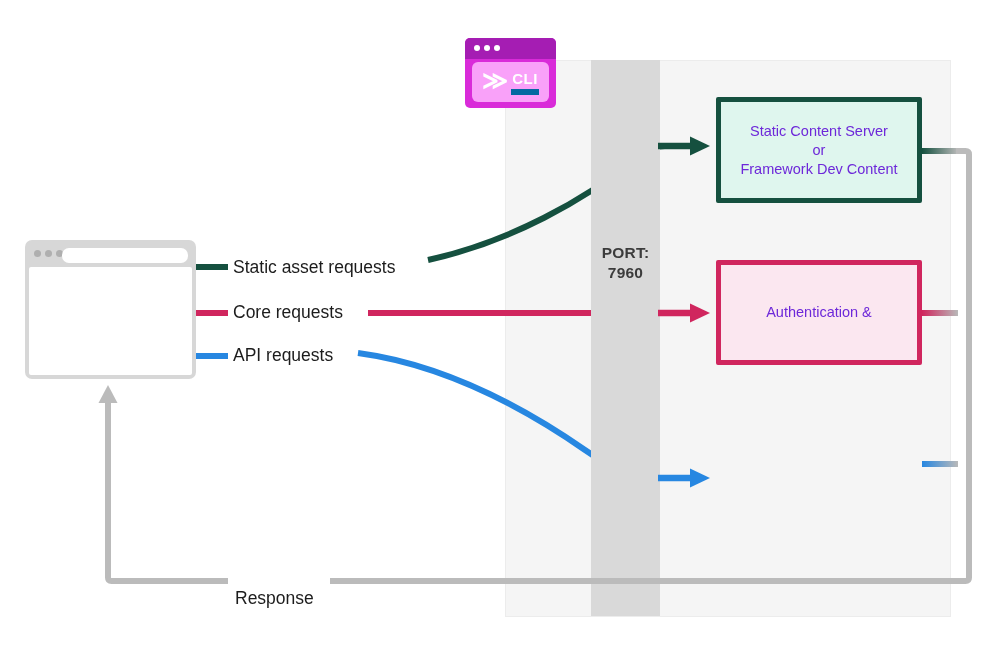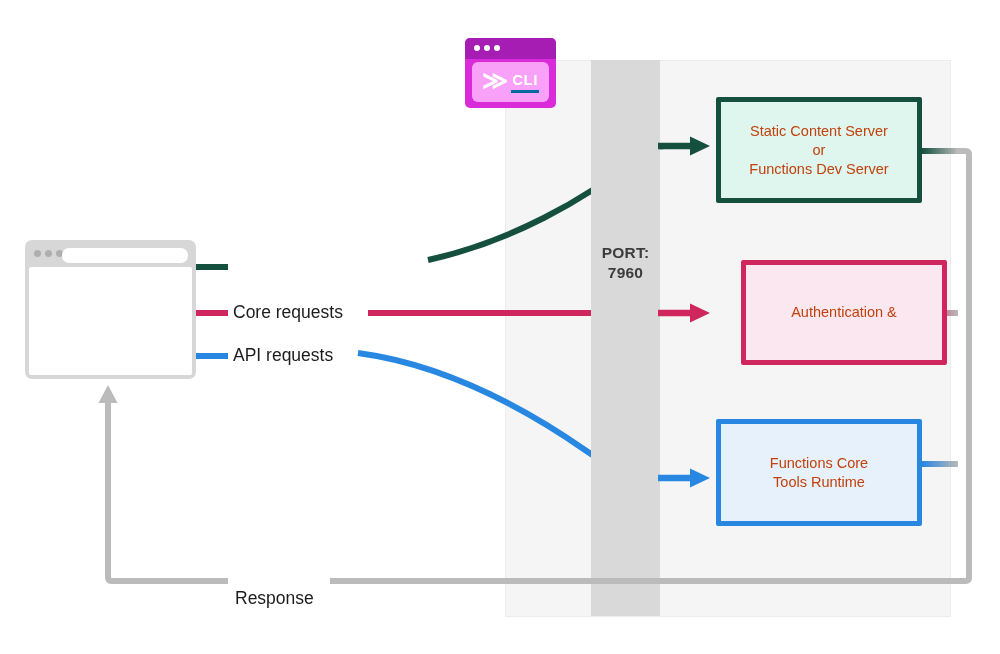--- a/index.html
+++ b/index.html
@@ -16,24 +16,24 @@
     position:absolute;left:591px;top:243px;width:69px;z-index:2;
     text-align:center;font-weight:bold;font-size:15.5px;line-height:20px;
     color:#3C3C3C;letter-spacing:.2px;
   }
   .req-label{
     position:absolute;z-index:2;font-size:17.5px;line-height:20px;color:#1C1C1C;white-space:nowrap;
   }
   .box{
     position:absolute;left:716px;width:196px;z-index:2;display:flex;flex-direction:column;
     align-items:center;justify-content:center;text-align:center;
-    font-size:14.5px;line-height:19px;color:#c2410c;border-style:solid;border-width:5px;border-radius:2px;
+    font-size:14.5px;line-height:19px;color:#6d28d9;border-style:solid;border-width:5px;border-radius:2px;
   }
   .box-static{top:97px;height:96px;border-color:var(--c-green,#15503F);background:var(--c-mint_fill,#DFF6EE);}
-  .box-auth{top:260px;height:95px;border-color:var(--c-pink,#D0265E);background:var(--c-pink_fill,#FBE7F0);margin-left:25px;}
+  .box-auth{top:260px;height:95px;border-color:var(--c-pink,#D0265E);background:var(--c-pink_fill,#FBE7F0);}
   .box-func{top:419px;height:97px;border-color:var(--c-blue,#2787E1);background:var(--c-blue_fill,#E7F1FB);}
   
   .browser{
     position:absolute;left:25px;top:240px;width:171px;height:139px;z-index:2;
     background:var(--c-browser_gray,#D7D7D7);border-radius:7px;
   }
   .browser .dots{position:absolute;left:9px;top:10px;display:flex;gap:4px;}
   .browser .dot{width:7px;height:7px;border-radius:50%;background:#AFAFAF;}
   .browser .addr{position:absolute;left:37px;top:8px;width:126px;height:15px;background:#fff;border-radius:7px;}
   .browser .viewport{position:absolute;left:4px;top:27px;width:163px;height:108px;background:#fff;border-radius:2px;}
@@ -43,21 +43,21 @@
     background:var(--c-cli_magenta,#D92BD9);border-radius:5px;
   }
   .cli .bar{position:absolute;left:0;top:0;width:100%;height:21px;background:var(--c-cli_purple,#A51DB3);border-radius:5px 5px 0 0;}
   .cli .dots{position:absolute;left:9px;top:7px;display:flex;gap:4px;}
   .cli .dot{width:6px;height:6px;border-radius:50%;background:#fff;}
   .cli .screen{
     position:absolute;left:7px;top:24px;width:77px;height:40px;background:var(--c-cli_light,#F9A1F9);
     border-radius:6px;display:flex;align-items:center;justify-content:center;gap:3px;
   }
   .cli .chev{color:#fff;font-size:25px;font-weight:bold;line-height:1;transform:translateY(-2px);}
-  .cli .word{color:#fff;font-size:15px;font-weight:bold;border-bottom:3px solid #0369a1;padding:0 1px 2px 1px;letter-spacing:.5px;}
+  .cli .word{color:#fff;font-size:15px;font-weight:bold;border-bottom:6px solid #0369a1;padding:0 1px 2px 1px;letter-spacing:.5px;}
 </style>
 </head>
 <body>
 
 <div class="stage">
 
   <div class="panel"></div>
 
   <svg class="wires" width="1000" height="654" viewBox="0 0 1000 654">
     <defs>
@@ -97,35 +97,32 @@
     <path d="M956 151 L965.5 151 Q969 151 969 154.5 L969 577.5 Q969 581 965.5 581 L330 581" stroke="var(--c-gray_line,#BBBBBB)" stroke-width="6" fill="none"></path>
     <path d="M228 581 L111.5 581 Q108 581 108 577.5 L108 400" stroke="var(--c-gray_line,#BBBBBB)" stroke-width="6" fill="none"></path>
     <polygon points="98.5,403 117.5,403 108,385" fill="var(--c-gray_line,#BBBBBB)"></polygon>
   </svg>
 
   <div class="port-label">
     <div>PORT:</div>
     <div>7960</div>
   </div>
 
+  <div class="req-label" style="left:233px;top:257px">Static asset requests</div>
   <div class="req-label" style="left:233px;top:302px">Core requests</div>
   <div class="req-label" style="left:233px;top:345px">API requests</div>
   <div class="req-label" style="left:235px;top:588px">Response</div>
 
   <div class="box box-static">
     <div>Static Content Server</div>
     <div>or</div>
-    <div>Functions Dev Server</div>
+    <div>Framework Dev Content</div>
   </div>
   <div class="box box-auth">
     <div>Authentication &amp;</div>
-  </div>
-  <div class="box box-func">
-    <div>Functions Core</div>
-    <div>Tools Runtime</div>
   </div>
 
   <div class="browser">
     <div class="dots">
       <div class="dot"></div>
       <div class="dot"></div>
       <div class="dot"></div>
     </div>
     <div class="addr"></div>
     <div class="viewport"></div>

